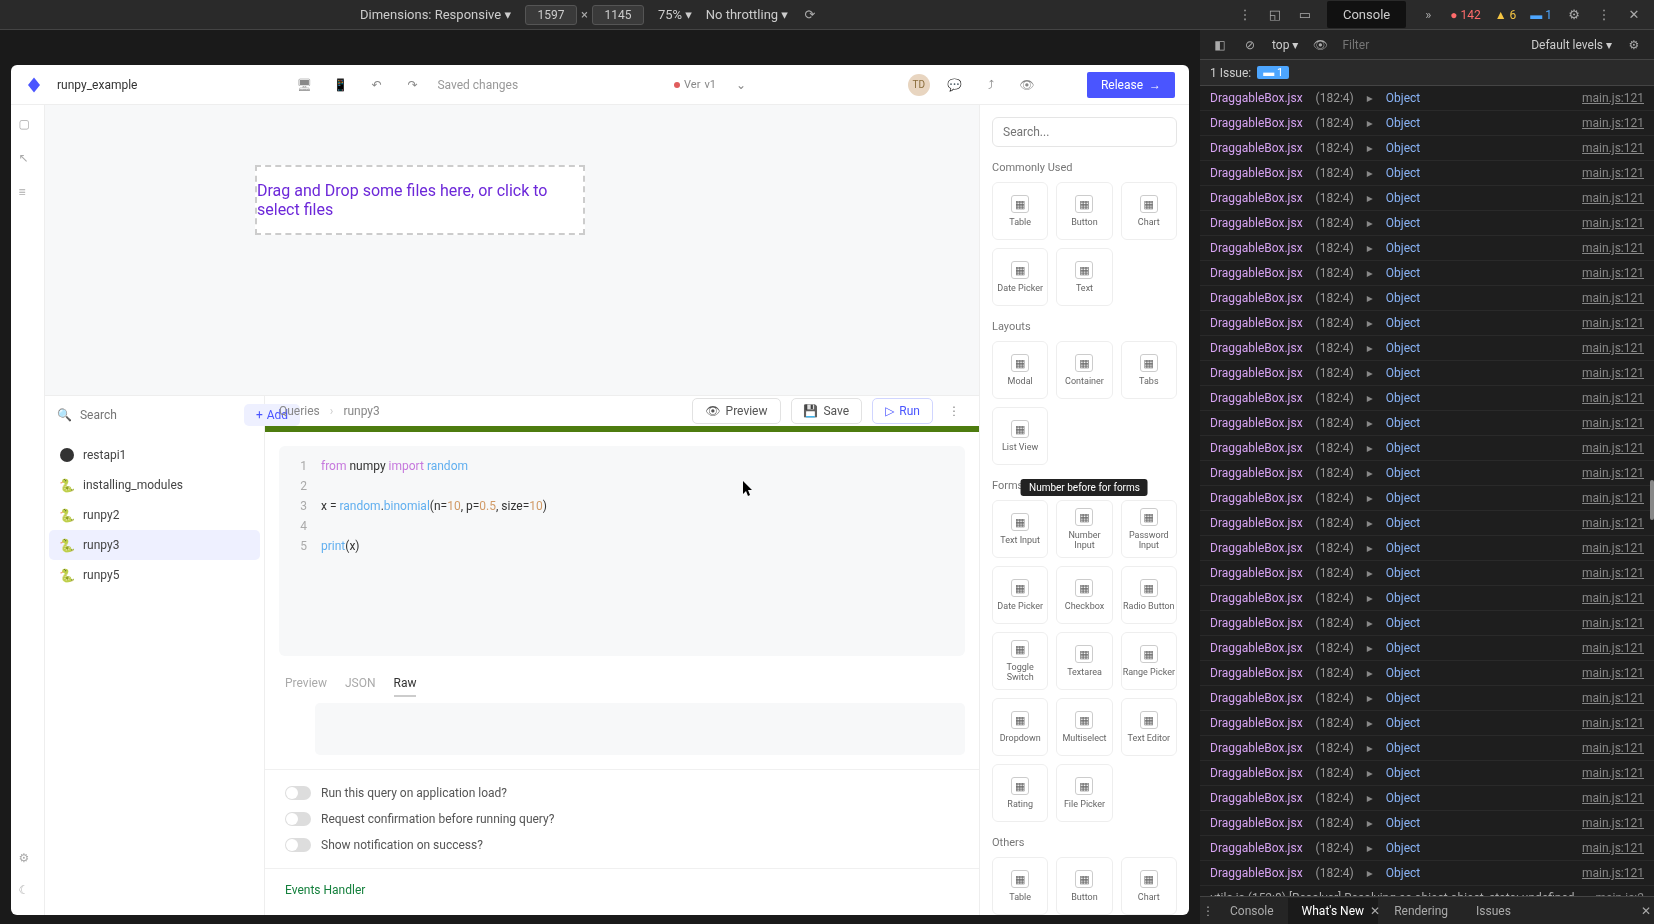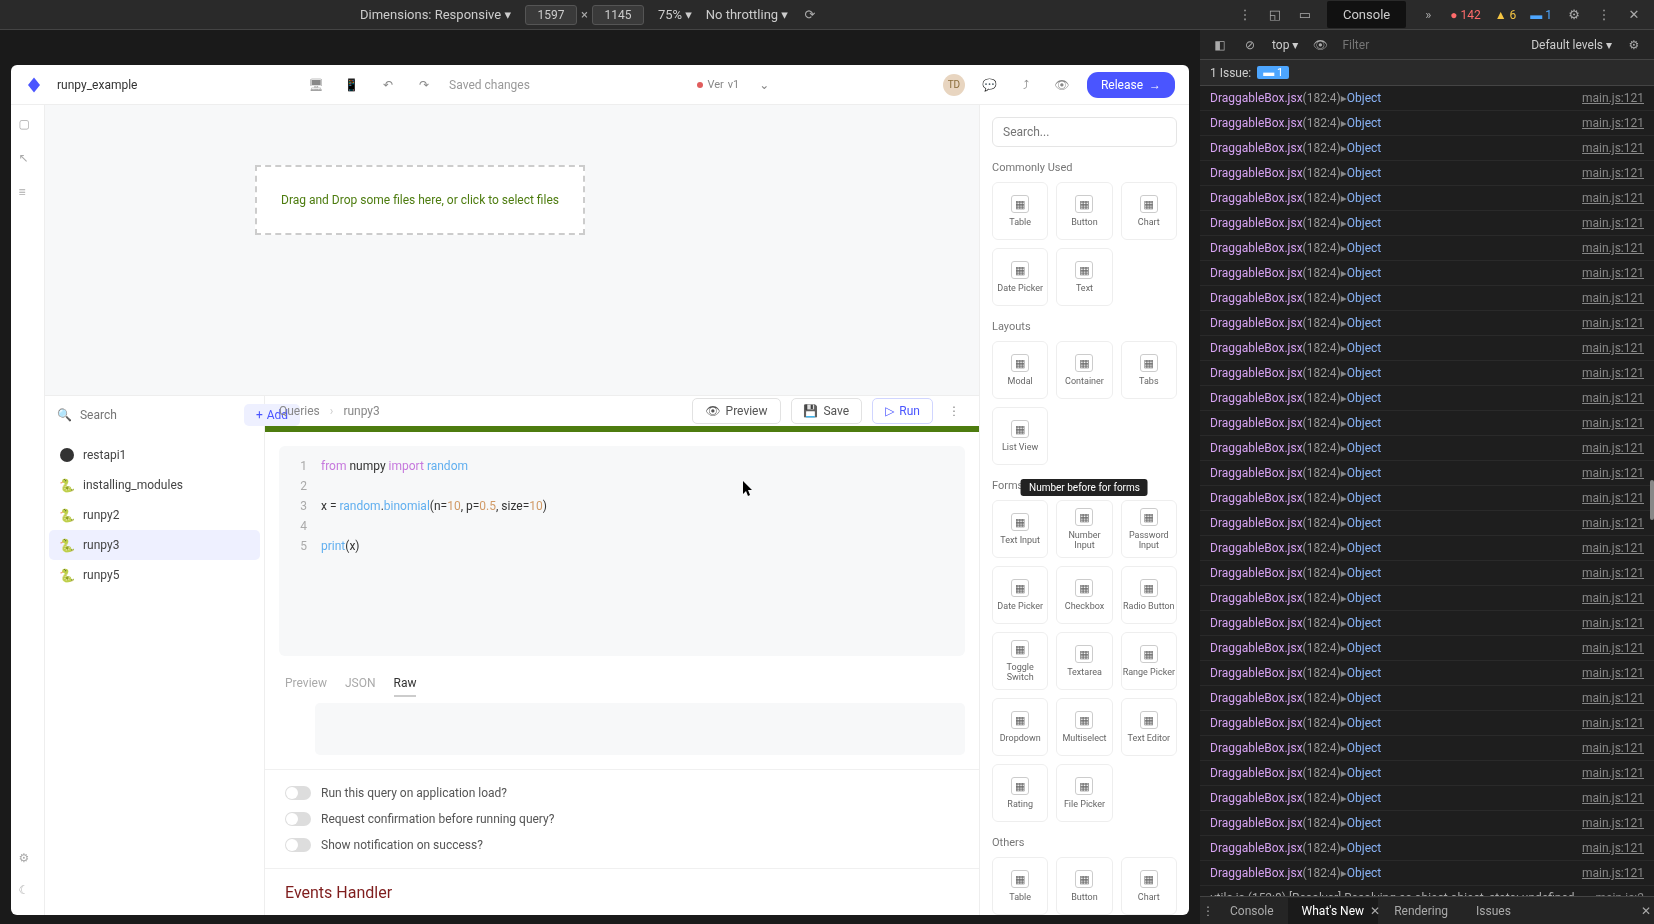--- a/index.html
+++ b/index.html
@@ -28,21 +28,21 @@
 .app-pane { width:1200px; background:#1a1a1a; }
 .console-pane { flex:1; background:#1e1e1e; color:#ccc; display:flex; flex-direction:column; }
 
 
 .issue-bar { height:26px; background:#2a2a2a; display:flex; align-items:center; padding:0 10px; font-size:12px; border-bottom:1px solid #444; gap:6px; }
 .issue-count { background:#4da6ff; color:#fff; padding:0 6px; border-radius:2px; font-size:11px; }
 
 
 .console-list { flex:1; overflow:auto; font-family:Menlo,Consolas,monospace; font-size:12px; }
 .log-row { display:flex; justify-content:space-between; padding:3px 10px; border-bottom:1px solid #2a2a2a; line-height:18px; }
-.log-left { display:flex; gap:0; align-items:center; }
+.log-left { display:flex; gap:13px; align-items:center; }
 .log-src { color:#d4a1f0; }
 .log-loc { color:#999; }
 .log-arrow { color:#888; }
 .log-obj { color:#8ab4f8; }
 .log-link { color:#888; text-decoration:underline; }
 .log-info { color:#aaa; }
 
 
 .console-bottom { height:28px; background:#252525; display:flex; align-items:center; font-size:12px; border-top:1px solid #444; }
 .cb-tab { padding:6px 14px; color:#aaa; cursor:pointer; }
@@ -55,31 +55,31 @@
 
 
 .app-header { height:40px; border-bottom:1px solid #eee; display:flex; align-items:center; padding:0 14px; gap:14px; }
 .app-logo { width:18px; height:18px; color:#4a55ff; }
 .hdr-spacer { flex:1; }
 .hdr-ic { width:22px; height:22px; display:flex; align-items:center; justify-content:center; color:#888; cursor:pointer; border-radius:4px; }
 .saved { color:#999; font-size:12px; }
 .ver { color:#888; font-size:11px; display:flex; align-items:center; gap:4px; }
 .red-dot { width:6px; height:6px; background:#e05d5d; border-radius:50%; }
 .avatar { width:22px; height:22px; border-radius:50%; background:#e8d5c0; color:#8a6d3b; font-size:10px; display:flex; align-items:center; justify-content:center; }
-.release { background:#4a55ff; color:#fff; padding:6px 14px; border-radius:11px; font-size:12px; display:flex; align-items:center; gap:6px; cursor:pointer; border:none; }
+.release { background:#4a55ff; color:#fff; padding:6px 14px; border-radius:2px; font-size:12px; display:flex; align-items:center; gap:6px; cursor:pointer; border:none;margin-left:35px; }
 
 
 .app-body { display:flex; height:calc(100% - 40px); }
 .rail { width:34px; border-right:1px solid #eee; display:flex; flex-direction:column; align-items:center; padding-top:12px; gap:16px; }
 .rail-ic { width:18px; height:18px; color:#aaa; cursor:pointer; }
 .rail-bottom { margin-top:auto; margin-bottom:14px; display:flex; flex-direction:column; gap:14px; }
 
 .canvas-col { flex:1; display:flex; flex-direction:column; }
 .canvas-area { height:290px; background:#f7f8f9; display:flex; align-items:flex-start; padding:60px 0 0 210px; }
-.dropzone { width:330px; height:70px; border:2px dashed #ccc; background:#fff; display:flex; align-items:center; justify-content:center; color:#4d7c0f; font-size:12px;text-align:right; }
+.dropzone { width:330px; height:70px; border:2px dashed #ccc; background:#fff; display:flex; align-items:center; justify-content:center; color:#6d28d9; font-size:16px; }
 
 
 .query-panel { flex:1; border-top:1px solid #eee; display:flex; }
 .query-sidebar { width:220px; border-right:1px solid #eee; display:flex; flex-direction:column; }
 .qs-head { display:flex; align-items:center; padding:8px 12px; gap:8px; }
 .qs-search { flex:1; border:none; outline:none; font-size:12px; color:#666; }
 .add-btn { background:#eef0ff; color:#4a55ff; border:none; padding:4px 12px; border-radius:5px; font-size:12px; display:flex; align-items:center; gap:4px; cursor:pointer; }
 .qs-list { padding:6px 4px; }
 .qs-item { display:flex; align-items:center; gap:8px; padding:7px 10px; border-radius:5px; cursor:pointer; font-size:12px; color:#444; }
 .qs-item.sel { background:#eef0ff; }
@@ -104,21 +104,21 @@
 
 .result-tabs { display:flex; gap:18px; padding:6px 20px 0; font-size:12px; }
 .rtab { color:#aaa; padding-bottom:5px; cursor:pointer; }
 .rtab.act { color:#333; border-bottom:2px solid #ccc; }
 .result-box { margin:6px 14px 14px 50px; height:52px; background:#f7f8f9; border-radius:5px; }
 
 .q-settings { border-top:1px solid #f0f0f0; padding:10px 20px; font-size:12px; color:#555; }
 .q-set-row { display:flex; align-items:center; gap:10px; padding:6px 0; }
 .toggle { width:26px; height:14px; background:#ddd; border-radius:10px; position:relative; cursor:pointer; }
 .toggle::after { content:''; position:absolute; width:12px; height:12px; background:#fff; border-radius:50%; top:1px; left:1px; }
-.events-hdr { padding:14px 20px 6px; font-size:16px; color:#7f1d1d; border-top:1px solid #f0f0f0; }
+.events-hdr { padding:14px 20px 6px; font-size:12px; color:#15803d; border-top:1px solid #f0f0f0; }
 
 
 .comp-panel { width:210px; border-left:1px solid #eee; padding:12px; overflow:auto; }
 .comp-search { width:100%; padding:7px 10px; border:1px solid #e5e5e5; border-radius:6px; font-size:12px; color:#888; outline:none; }
 .comp-sec { margin-top:14px; }
 .comp-sec-title { font-size:11px; color:#777; margin-bottom:8px; }
 .comp-grid { display:grid; grid-template-columns:repeat(3,1fr); gap:8px; }
 .comp-card { border:1px solid #eee; border-radius:6px; height:58px; display:flex; flex-direction:column; align-items:center; justify-content:center; gap:4px; cursor:pointer; position:relative; }
 .comp-card .ci { width:18px; height:18px; color:#666; display:flex; align-items:center; justify-content:center; border:1px solid #ccc; border-radius:3px; font-size:11px; }
 .comp-card .cl { font-size:9px; color:#666; text-align:center; line-height:10px; }

